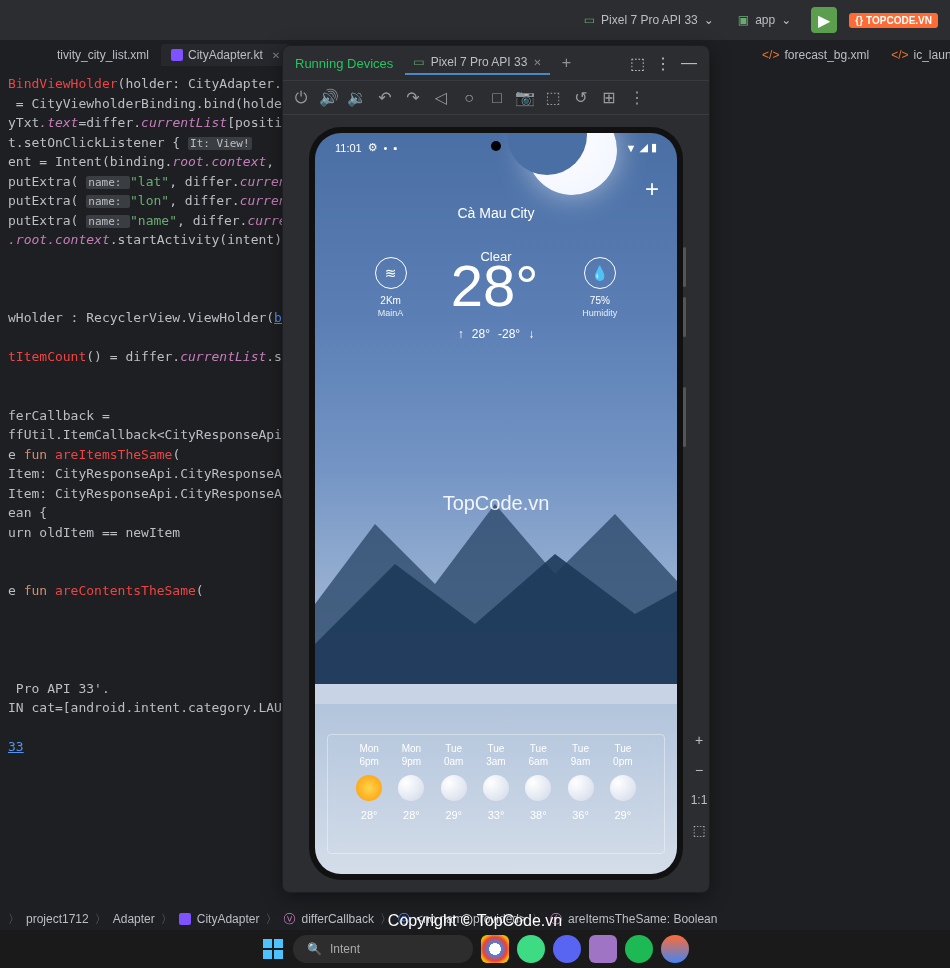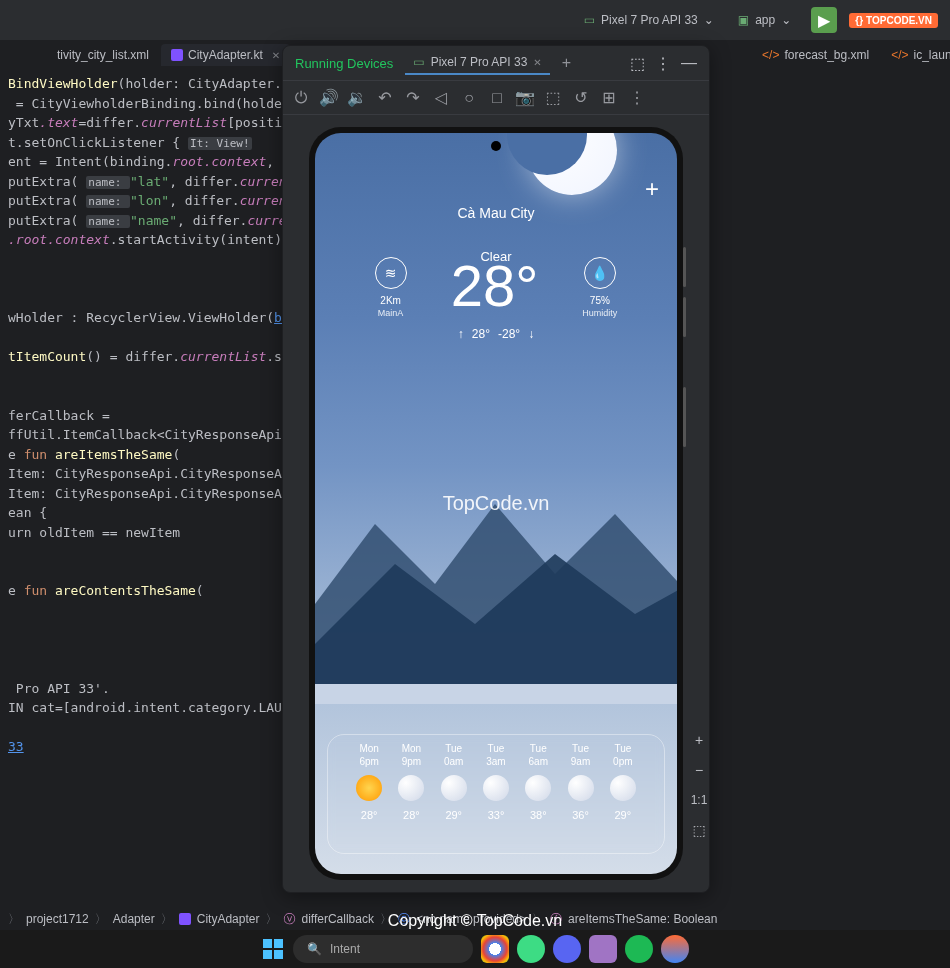--- a/index.html
+++ b/index.html
@@ -15,21 +15,21 @@
 
 .editor-tabs { display: flex; background: #1e1f22; height: 30px; align-items: center; gap: 2px; padding-left: 4px; margin-left: 43px; }
 .editor-tab { padding: 4px 10px; font-size: 12px; color: #bcbec4; display: flex; align-items: center; gap: 5px; border-radius: 4px 4px 0 0; }
 .editor-tab.active { background: #26282e; }
 .tab-close { font-size: 10px; opacity: 0.6; margin-left: 4px; }
 .tab-icon { width: 12px; height: 12px; display: inline-block; }
 
 
 .code-area { position: absolute; left: 0; top: 70px; right: 0; bottom: 60px; font-family: 'Consolas', 'Monaco', monospace; font-size: 13px; line-height: 1.5; padding: 4px 8px; white-space: pre; overflow: hidden; }
 .code-area .kw { color: #cf8e6d; }
-.code-area .fn { color: #fef9c3; }
+.code-area .fn { color: #ef4444; }
 .code-area .str { color: #6aab73; }
 .code-area .prop { color: #c77dbb; font-style: italic; }
 .code-area .param { color: #bcbec4; background: #3a3d42; padding: 0 2px; border-radius: 2px; font-size: 11px; }
 .code-area .link { color: #5394ec; text-decoration: underline; }
 
 
 .devices-panel { position: absolute; left: 282px; top: 45px; width: 428px; height: 848px; background: #2b2d30; border: 1px solid #1e1f22; border-radius: 8px; display: flex; flex-direction: column; box-shadow: 0 4px 20px rgba(0,0,0,0.4); }
 .panel-header { height: 36px; display: flex; align-items: center; padding: 0 12px; border-bottom: 1px solid #393b40; gap: 12px; }
 .panel-title { color: #22c55e; font-size: 13px; font-weight: 500; }
 .panel-tab { display: flex; align-items: center; gap: 6px; color: #bcbec4; font-size: 12px; padding: 4px 8px; border-bottom: 2px solid #4a88c7; }
@@ -59,21 +59,21 @@
 .weather-row { display: flex; gap: 44px; align-items: center; margin-top: -8px; }
 .weather-stat { display: flex; flex-direction: column; align-items: center; gap: 2px; }
 .stat-icon { width: 32px; height: 32px; border: 1.5px solid #fff; border-radius: 50%; display: flex; align-items: center; justify-content: center; font-size: 14px; }
 .stat-val { font-size: 10px; margin-top: 4px; }
 .stat-label { font-size: 9px; opacity: 0.85; }
 .hilow { display: flex; gap: 8px; font-size: 12px; margin-top: 8px; align-items: center; }
 .mountains { position: absolute; bottom: 170px; left: 0; right: 0; height: 220px; }
 .watermark { position: absolute; top: 50%; left: 50%; transform: translate(-50%, -50%); font-size: 20px; color: rgba(255,255,255,0.9); font-weight: 500; z-index: 8; }
 
 
-.forecast { position: absolute; bottom: 20px; left: 12px; right: 12px; height: 120px; border: 1px solid rgba(255,255,255,0.4); border-radius: 17px; display: flex; padding: 8px 21px; gap: 2px; backdrop-filter: blur(4px); }
+.forecast { position: absolute; bottom: 20px; left: 12px; right: 12px; height: 120px; border: 1px solid rgba(255,255,255,0.4); border-radius: 4px; display: flex; padding: 8px 21px; gap: 2px; backdrop-filter: blur(4px); }
 .fc-item { flex: 1; display: flex; flex-direction: column; align-items: center; gap: 2px; }
 .fc-day { font-size: 10px; }
 .fc-time { font-size: 10px; }
 .fc-icon { width: 26px; height: 26px; margin: 6px 0; border-radius: 50%; background: radial-gradient(circle at 30% 30%, #fff, #d0d8e8); position: relative; }
 .fc-temp { font-size: 11px; }
 
 
 .zoom-ctrl { position: absolute; right: -2px; bottom: 50px; display: flex; flex-direction: column; gap: 6px; color: #bcbec4; }
 .zoom-btn { width: 24px; height: 24px; display: flex; align-items: center; justify-content: center; font-size: 14px; }
 
@@ -197,20 +197,33 @@
     <span class="tb-icon">⊞</span>
     <span class="tb-icon">⋮</span>
   </div>
 
   <div class="phone-frame">
     <div class="phone-btn-right" style="top:120px;height:40px"></div>
     <div class="phone-btn-right" style="top:170px;height:40px"></div>
     <div class="phone-btn-right" style="top:260px;height:60px"></div>
     <div class="phone-notch"></div>
     <div class="phone-screen">
+      <div class="status-bar">
+        <div class="status-left">
+          <span>11:01</span>
+          <span>⚙</span>
+          <span>•</span>
+          <span>▪</span>
+        </div>
+        <div class="status-right">
+          <span>▼</span>
+          <span>◢</span>
+          <span>▮</span>
+        </div>
+      </div>
 
       <div class="weather-app">
         <div class="moon"></div>
         <div class="add-icon">+</div>
         <div class="city-name">Cà Mau City</div>
         <div class="condition">Clear</div>
         <div class="weather-row">
           <div class="weather-stat">
             <div class="stat-icon">≋</div>
             <div class="stat-val">2Km</div>

